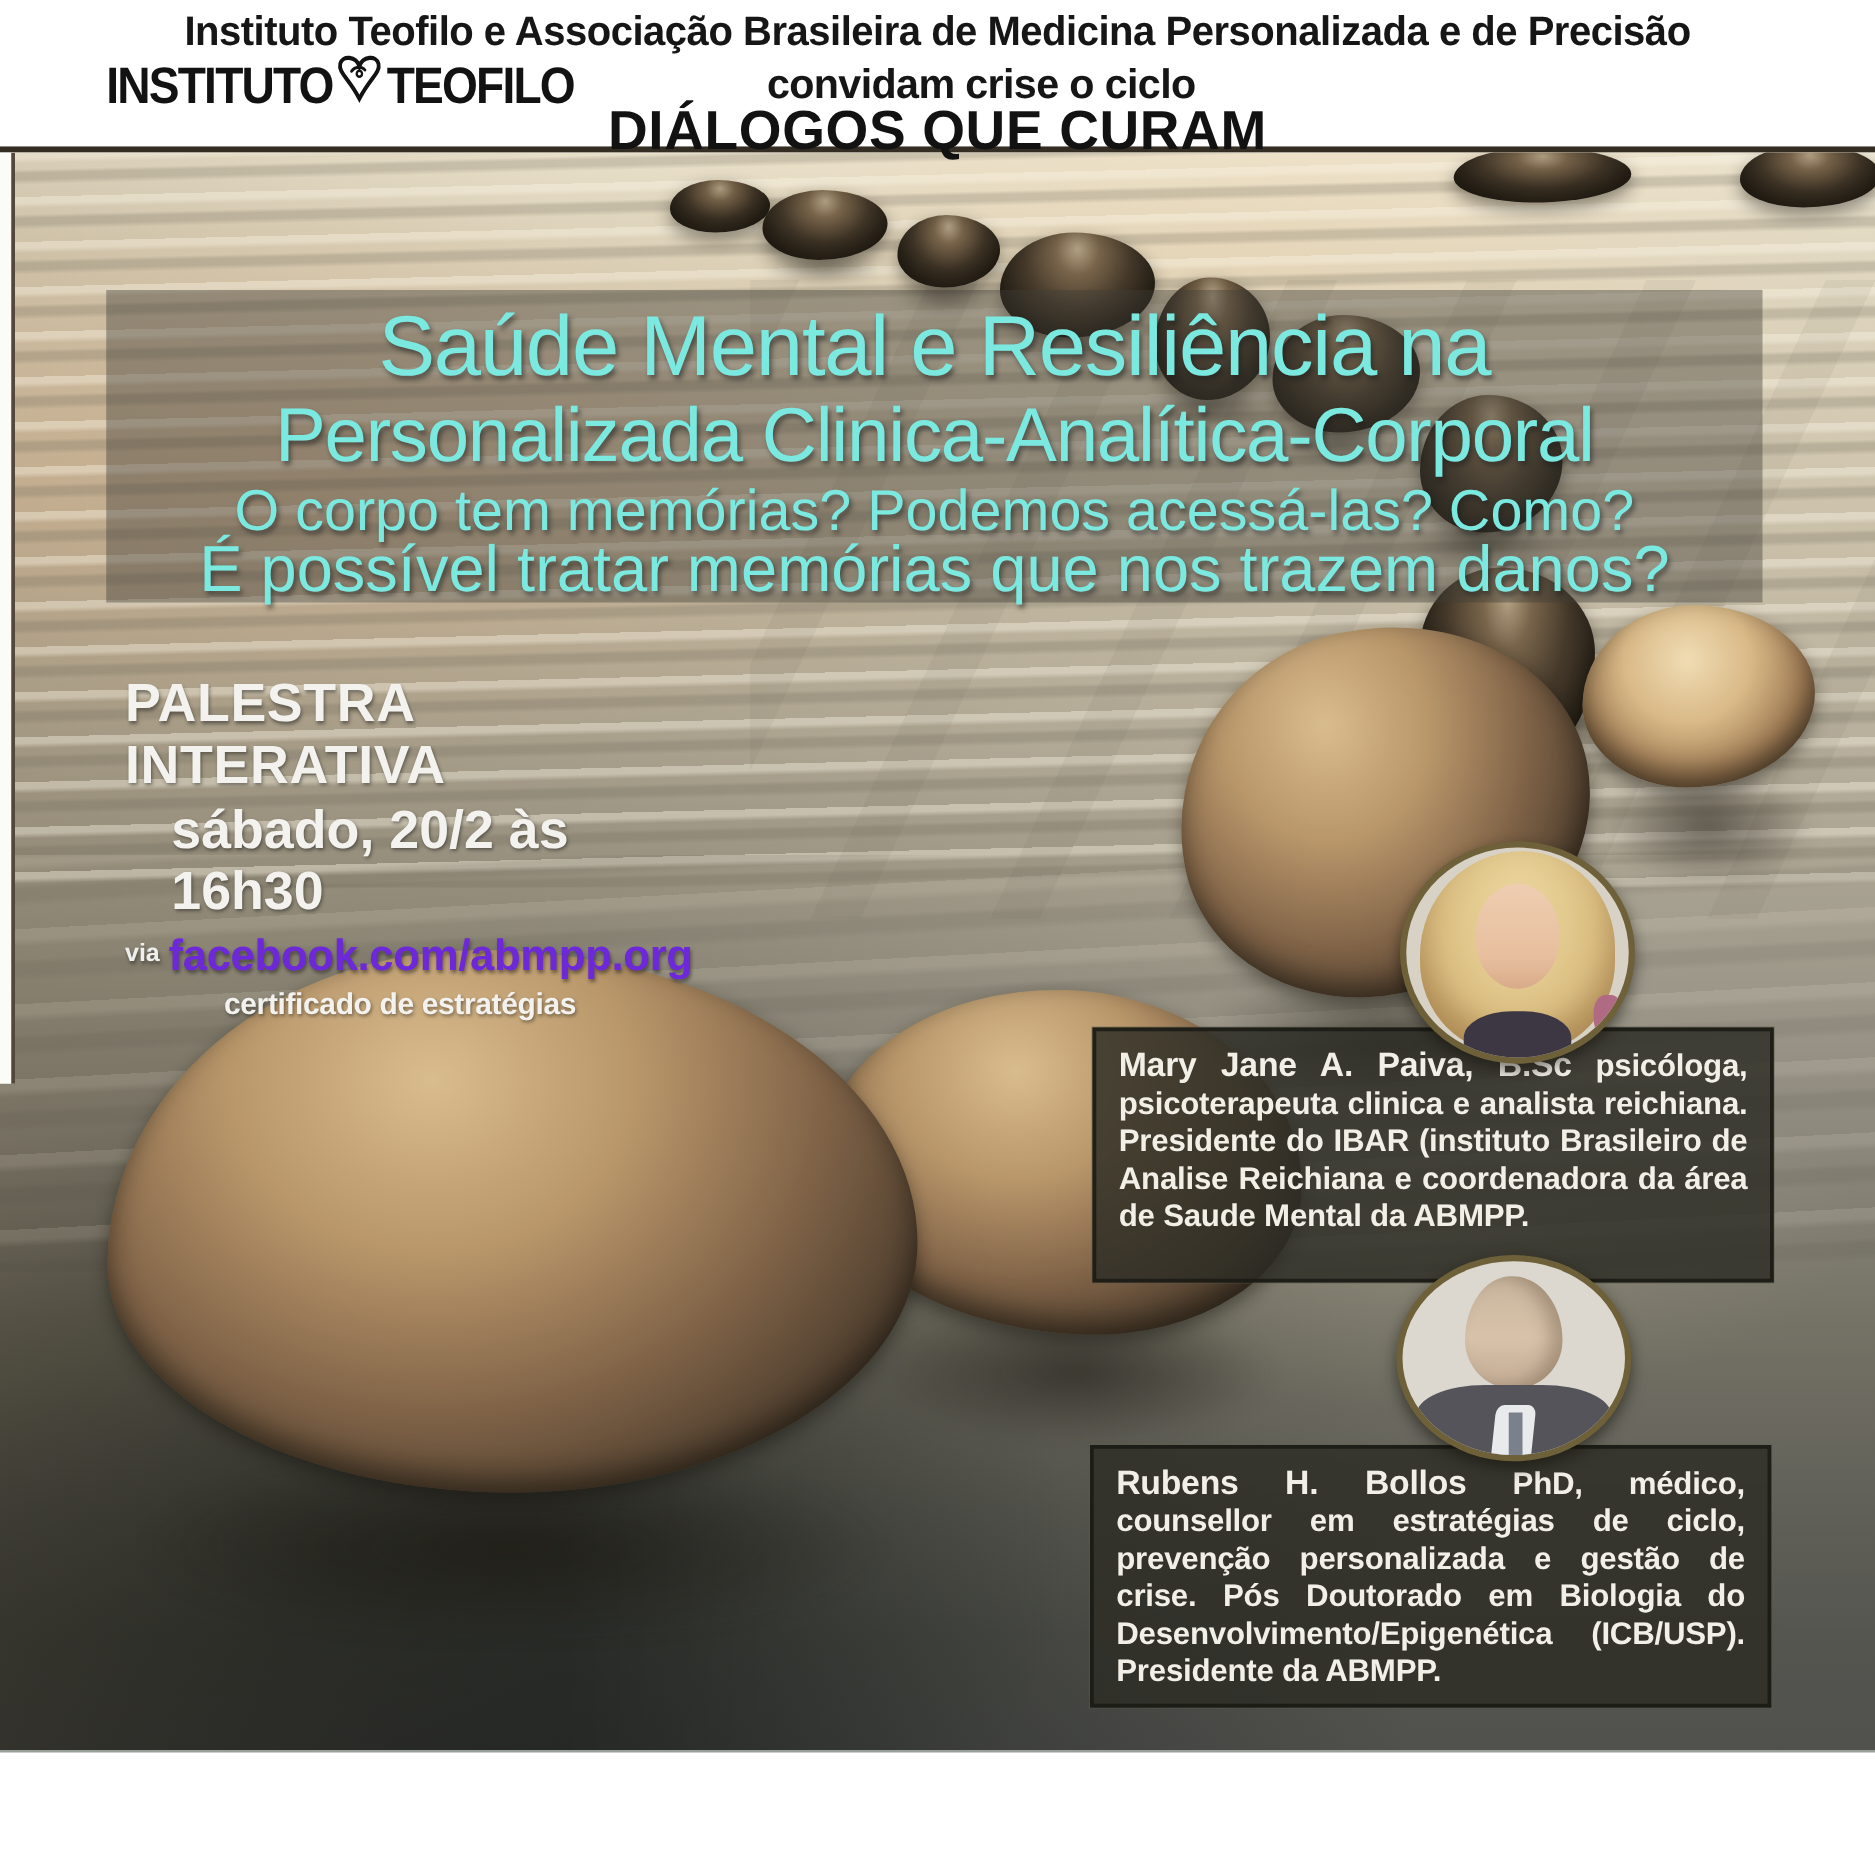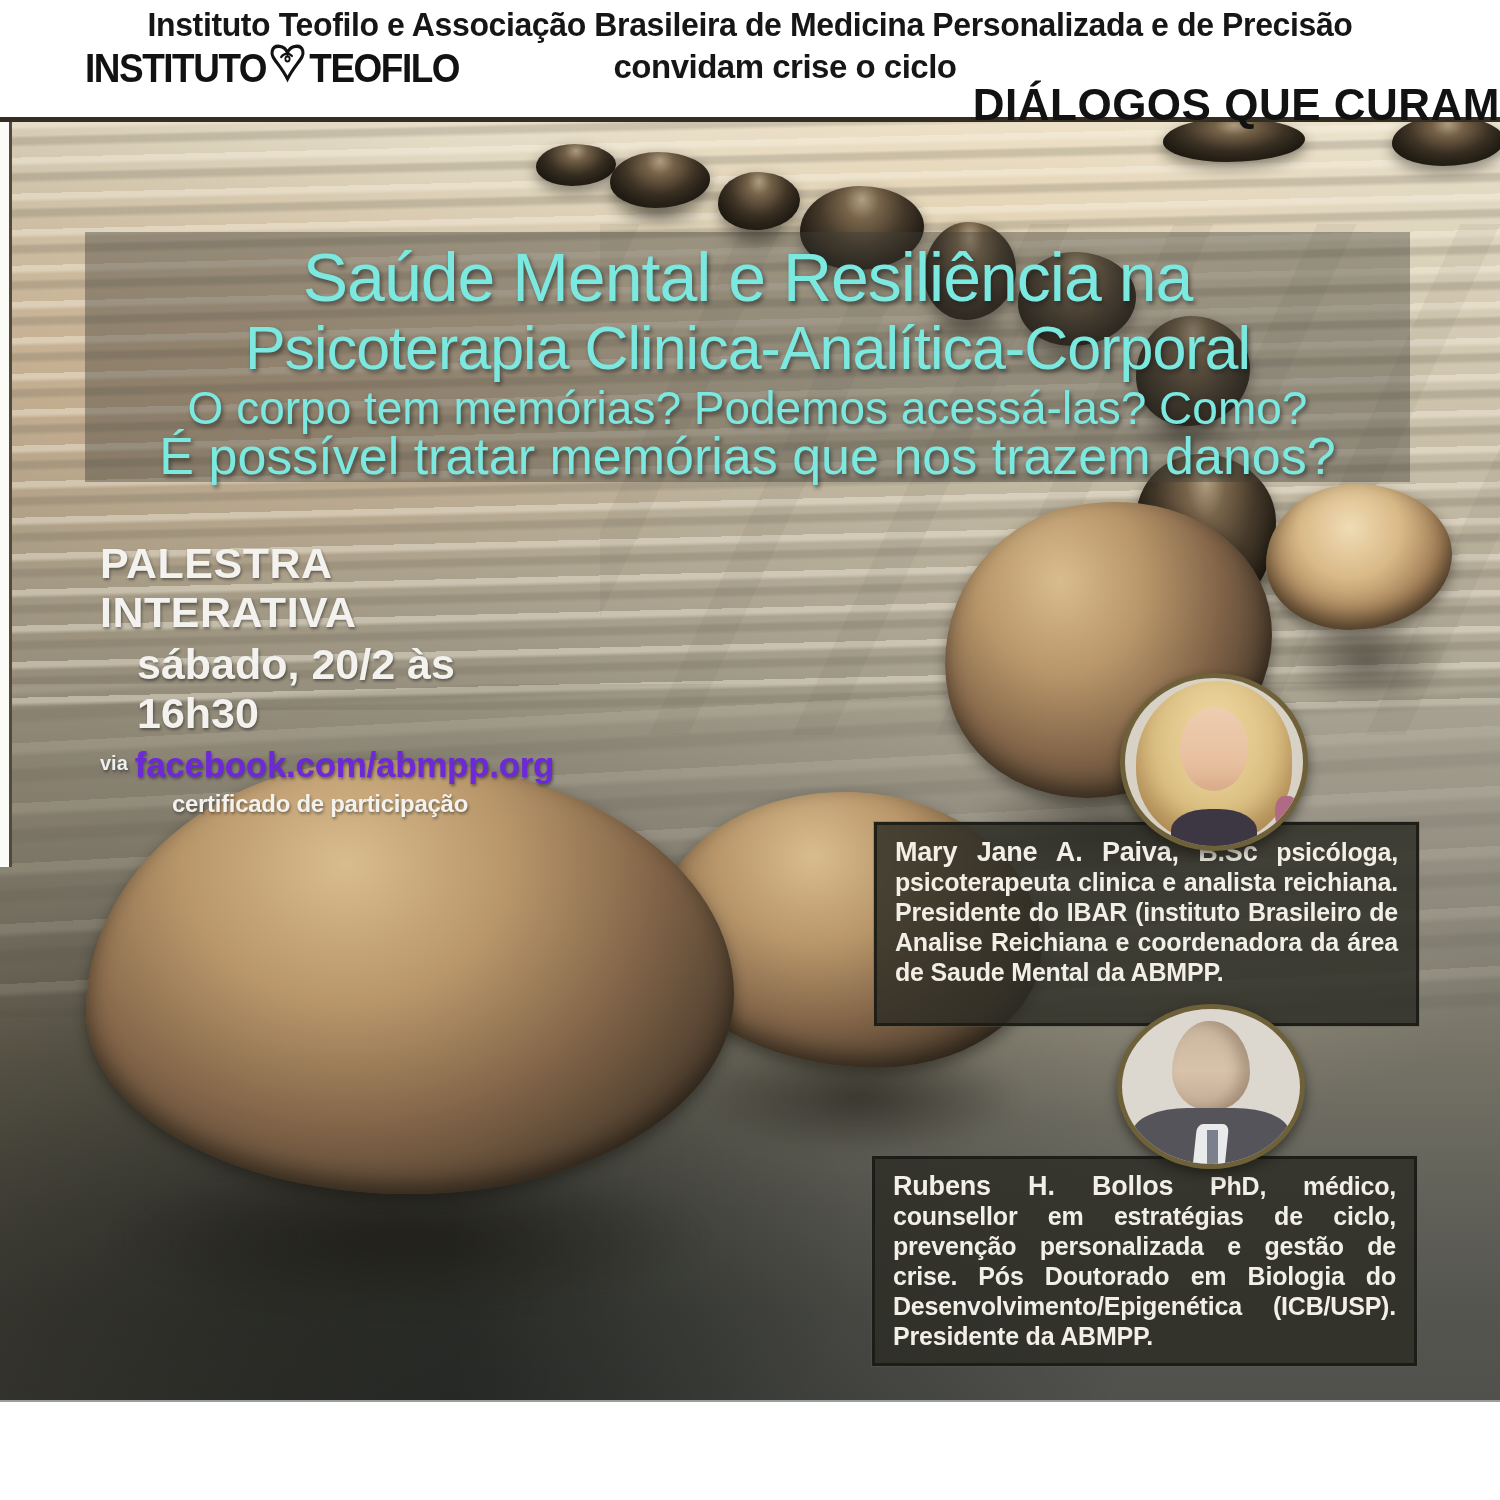--- a/index.html
+++ b/index.html
@@ -9,21 +9,21 @@
   }
   
   .header{position:absolute;top:0;left:0;width:1500px;height:117px;background:#ffffff;z-index:10;}
   .h-line1{position:absolute;top:6px;left:0;width:100%;text-align:center;
     font-size:33px;font-weight:bold;color:#161616;letter-spacing:-.4px;transform:scaleX(.97);}
   .logo{position:absolute;left:85px;top:42px;display:flex;align-items:center;
     font-size:41px;font-weight:bold;color:#121212;letter-spacing:-1.6px;transform:scaleX(.9);transform-origin:left center;}
   .logo .heart{margin:0 1px;display:inline-block;}
   .h-line2{position:absolute;left:575px;top:48px;width:420px;text-align:center;
     font-size:33px;font-weight:bold;color:#161616;letter-spacing:-.5px;}
-  .h-line3{position:absolute;top:80px;left:0;width:100%;text-align:right;
+  .h-line3{position:absolute;top:80px;left:0;width:100%;text-align:center;
     font-size:44px;font-weight:bold;color:#121212;letter-spacing:.5px;}
   
   .photo{position:absolute;top:117px;left:0;width:1500px;height:1285px;box-sizing:border-box;
     border-top:5px solid #342d23;border-bottom:2px solid #99a099;overflow:hidden;}
   .water{position:absolute;inset:0;
     background:
       radial-gradient(900px 320px at 16% 20%, rgba(230,172,126,.30), transparent 70%),
       radial-gradient(700px 260px at 66% 6%, rgba(244,212,166,.28), transparent 70%),
       radial-gradient(520px 210px at 75% 67%, rgba(198,188,162,.22), transparent 70%),
       radial-gradient(820px 520px at 18% 88%, rgba(18,20,16,.35), transparent 72%),
@@ -144,32 +144,32 @@
     <div class="stone s-dark" style="left:1163px;top:-4px;width:142px;height:44px;"></div>
     <div class="stone s-dark" style="left:1392px;top:-6px;width:112px;height:50px;"></div>
     <div class="stone s-dark" style="left:1136px;top:332px;width:140px;height:162px;border-radius:46% 54% 50% 50%/40% 42% 58% 60%;"></div>
     <div class="stone s-bright" style="left:1266px;top:362px;width:186px;height:146px;"></div>
     <div class="stone s-tan" style="left:942px;top:380px;width:332px;height:292px;transform:rotate(-12deg);"></div>
     <div class="stone s-tan" style="left:656px;top:670px;width:386px;height:275px;transform:rotate(2deg);border-radius:50% 50% 44% 56%/52% 56% 44% 48%;"></div>
     <div class="stone s-tan" style="left:86px;top:638px;width:648px;height:434px;border-radius:46% 54% 50% 50%/58% 54% 46% 42%;"></div>
 
     <div class="title-overlay">
       <div class="t1">Saúde Mental e Resiliência na</div>
-      <div class="t2">Psicoterapia Clinica-Analítica-Corporal</div>
+      <div class="t2">Personalizada Clinica-Analítica-Corporal</div>
       <div class="t3">O corpo tem memórias? Podemos acessá-las? Como?</div>
       <div class="t4">É possível tratar memórias que nos trazem danos?</div>
     </div>
 
     <div class="event">
       <div class="e1">PALESTRA INTERATIVA</div>
       <div class="e2">sábado, 20/2 às 16h30</div>
       <div class="e3">
         <span class="via">via</span><span class="link">facebook.com/abmpp.org</span>
       </div>
-      <div class="e4">certificado de participação</div>
+      <div class="e4">certificado de estratégias</div>
     </div>
 
     <div class="avatar av1">
       <span class="hair"></span>
       <span class="face"></span>
       <span class="body"></span>
       <span class="accent"></span>
     </div>
     <div class="bio bio1">
       <span class="lead">Mary Jane A. Paiva, B.Sc</span><span> psicóloga, psicoterapeuta clinica e analista reichiana. Presidente do IBAR (instituto Brasileiro de Analise Reichiana e coordenadora da área de Saude Mental da ABMPP.</span>

